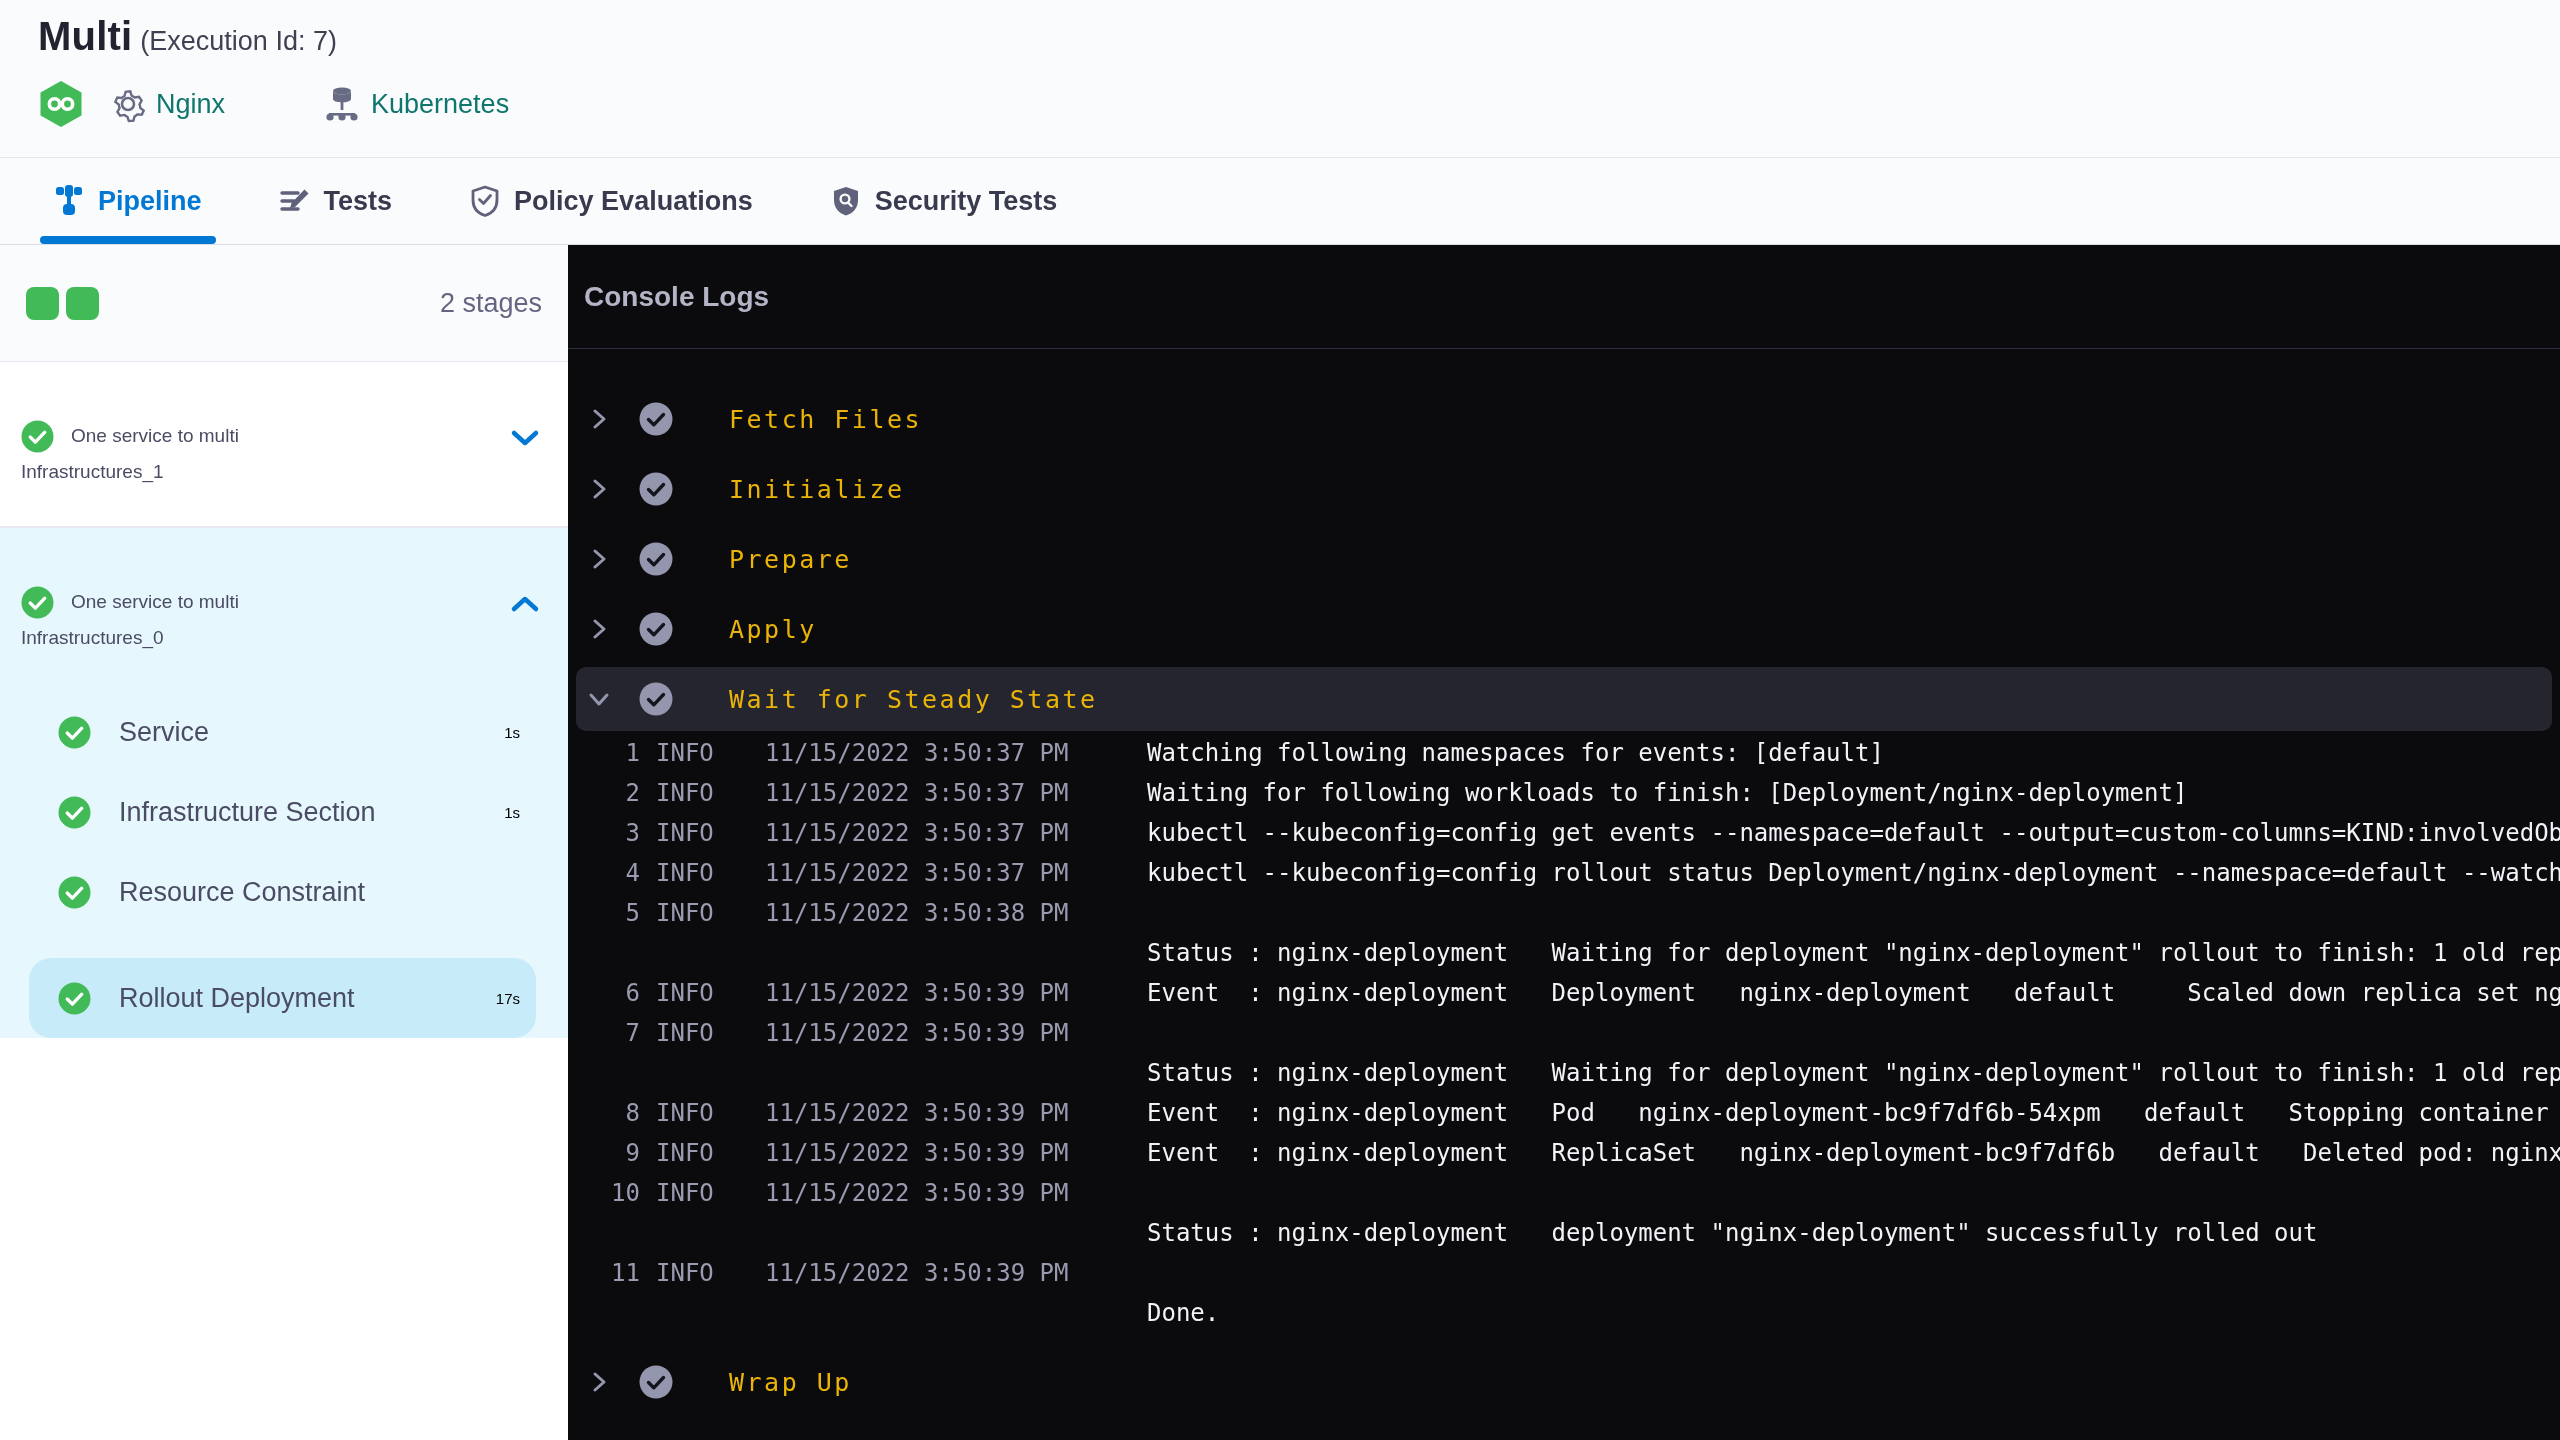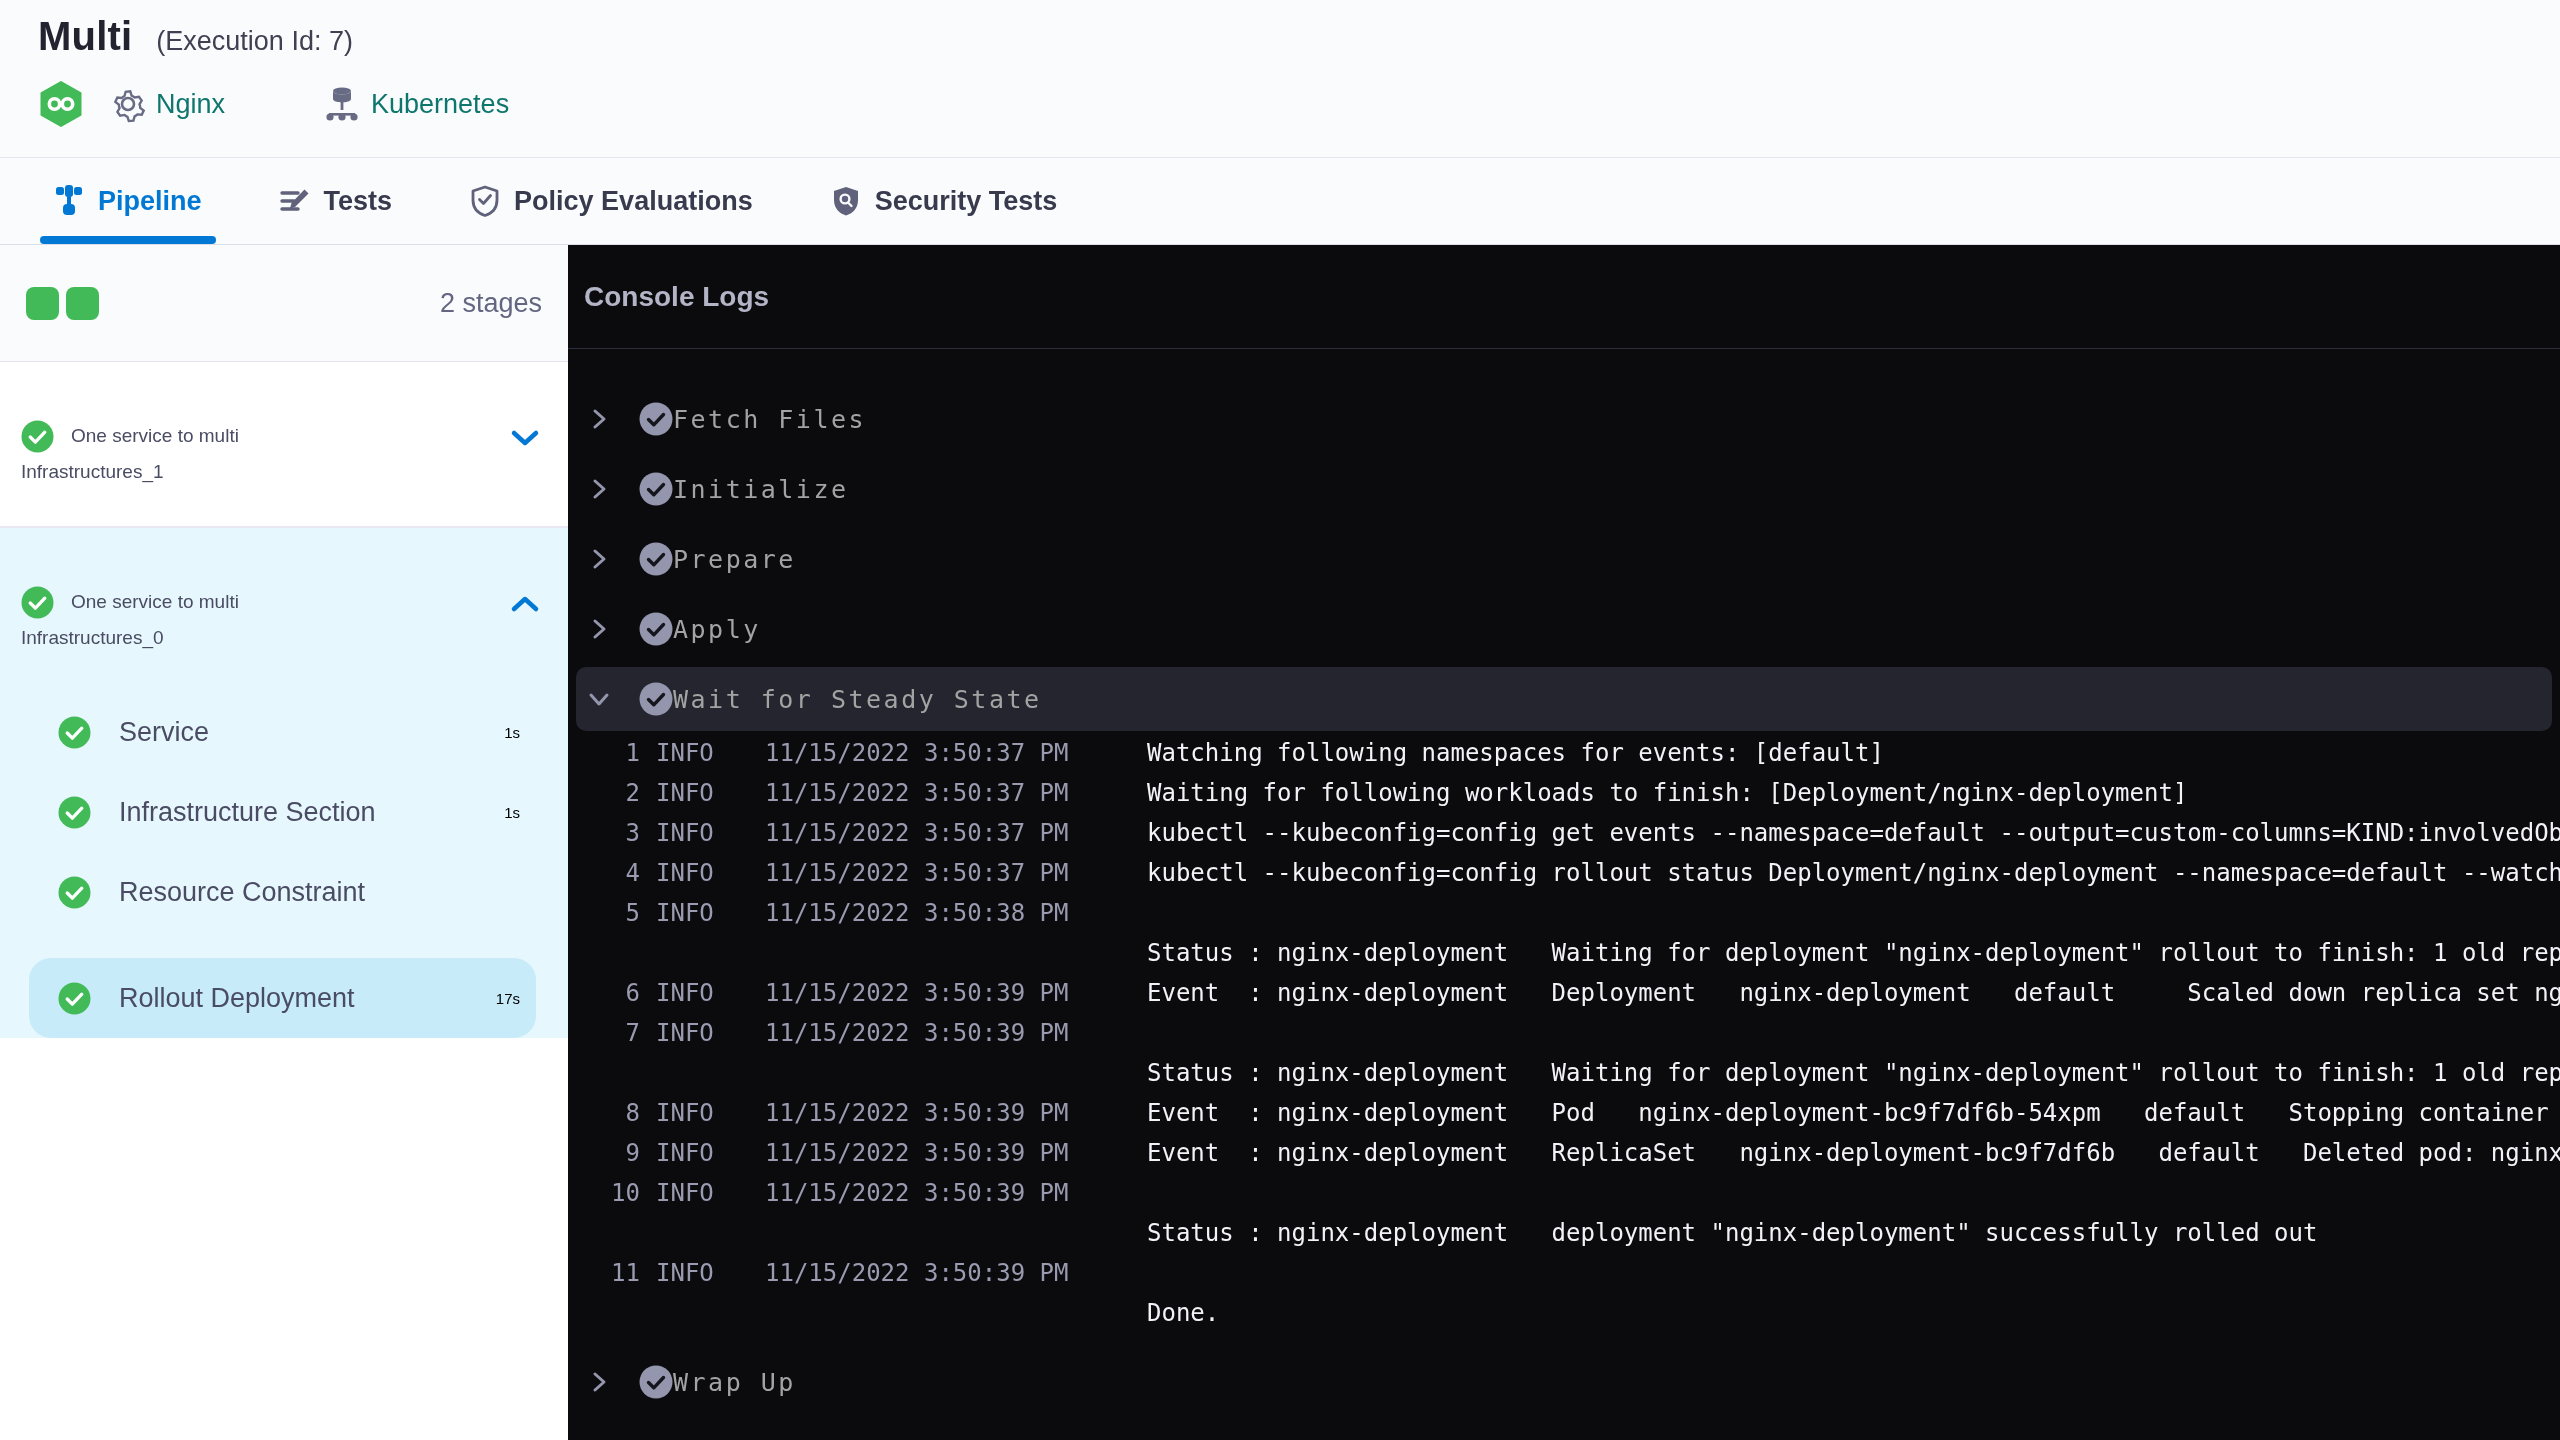--- a/index.html
+++ b/index.html
@@ -12,21 +12,21 @@
   }
 
   
   .app-header {
     height: 158px;
     background: #fafbfd;
     border-bottom: 1px solid #e4e5ef;
     padding: 14px 0 0 38px;
     position: relative;
   }
-  .title-row { display: flex; align-items: baseline; gap: 24px; }
+  .title-row { display: flex; align-items: baseline; gap: 8px; }
   .exec-title { font-size: 40px; font-weight: 700; color: #22232e; letter-spacing: 0.2px; }
   .exec-id    { font-size: 27px; font-weight: 400; color: #3f4152; }
   .meta-row { display: flex; align-items: center; margin-top: 22px; gap: 0; }
   .meta-item { display: flex; align-items: center; }
   .meta-label { font-size: 27px; color: #0f766e; margin-left: 8px; }
   .harness-badge { width: 46px; height: 46px; margin-right: 24px; }
   .gear-glyph { width: 40px; height: 40px; }
   .infra-glyph { width: 42px; height: 42px; margin-left: 96px; }
 
   
@@ -104,21 +104,22 @@
   .console-title { font-size: 28px; font-weight: 700; color: #b3b4c5; }
 
   .console-body { font-family: "DejaVu Sans Mono", monospace; padding-top: 35px; }
   .section-row {
     height: 70px; display: flex; align-items: center;
     padding-left: 19px; cursor: pointer;
   }
   .section-row .sec-chevron { width: 24px; height: 24px; flex: 0 0 24px; }
   .section-row .sec-check { width: 34px; height: 34px; margin-left: 28px; flex: 0 0 34px; }
   .section-label {
-    font-size: 25px; letter-spacing: 2.5px; color: #a3a3a3;
+    margin-left: 56px;
+    font-size: 25px; letter-spacing: 2.5px; color: #eab308;
   }
   .section-row.expanded {
     background: #24252f; border-radius: 10px;
     margin: 3px 8px 0 8px; height: 64px;
     padding-left: 11px;
   }
 
   .log-lines { margin-top: 2px; }
   .log-line {
     display: grid;

